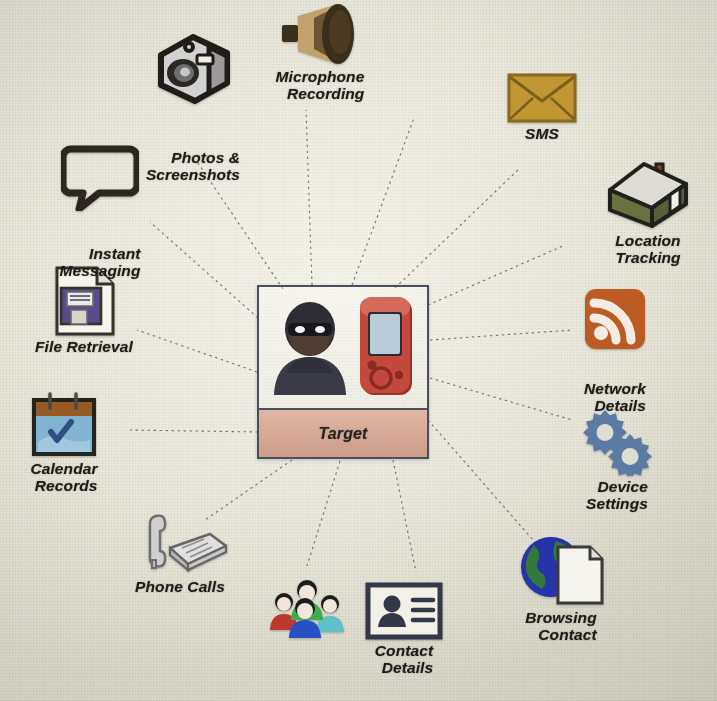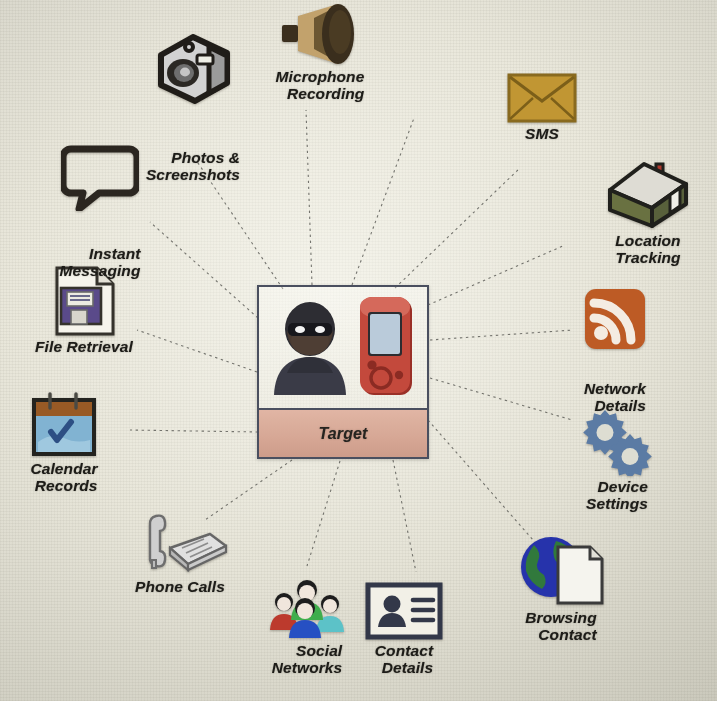--- a/index.html
+++ b/index.html
@@ -272,24 +272,20 @@
         <path d="M52 54 q1 -16 14 -16 q13 0 14 16z" fill="#59c3c9"></path>
         <circle cx="66" cy="28" r="7" fill="#f0e6dc"></circle>
         <circle cx="43" cy="12" r="10" fill="#1d1d1d"></circle>
         <path d="M27 42 q1 -18 16 -18 q15 0 16 18z" fill="#3cae49"></path>
         <circle cx="43" cy="15" r="8" fill="#f0e6dc"></circle>
         <circle cx="41" cy="30" r="10" fill="#1d1d1d"></circle>
         <path d="M25 60 q1 -18 16 -18 q15 0 16 18z" fill="#2450c8"></path>
         <circle cx="41" cy="33" r="8" fill="#f0e6dc"></circle>
       </svg>
     </span>
-    <div class="label">
-      <div>Social</div>
-      <div>Networks</div>
-    </div>
   </div>
 
   <div class="node" style="left:180px; top:512px;">
     <span class="glyph">
       <svg width="96" height="64" viewBox="0 0 96 64">
         <path d="M24 4 q8 -2 9 6 q1 8 -5 9 l0 20 q6 1 5 9 q-1 8 -9 6 q-7 -2 -6 -9 l0 -32 q-1 -7 6 -9z" fill="#cfcfcf" stroke="#6e6e6e" stroke-width="2.4"></path>
         <path d="M20 48 L24 48 L24 56 L20 56z" fill="#bbb" stroke="#6e6e6e" stroke-width="2"></path>
         <path d="M38 36 L78 22 L94 34 L56 52 Z" fill="#e0e0e0" stroke="#666" stroke-width="2.4" stroke-linejoin="round"></path>
         <path d="M38 36 L56 52 L56 58 L38 43 Z" fill="#b8b8b8" stroke="#666" stroke-width="2.2"></path>
         <path d="M56 52 L94 34 L94 40 L56 58 Z" fill="#cacaca" stroke="#666" stroke-width="2.2"></path>

